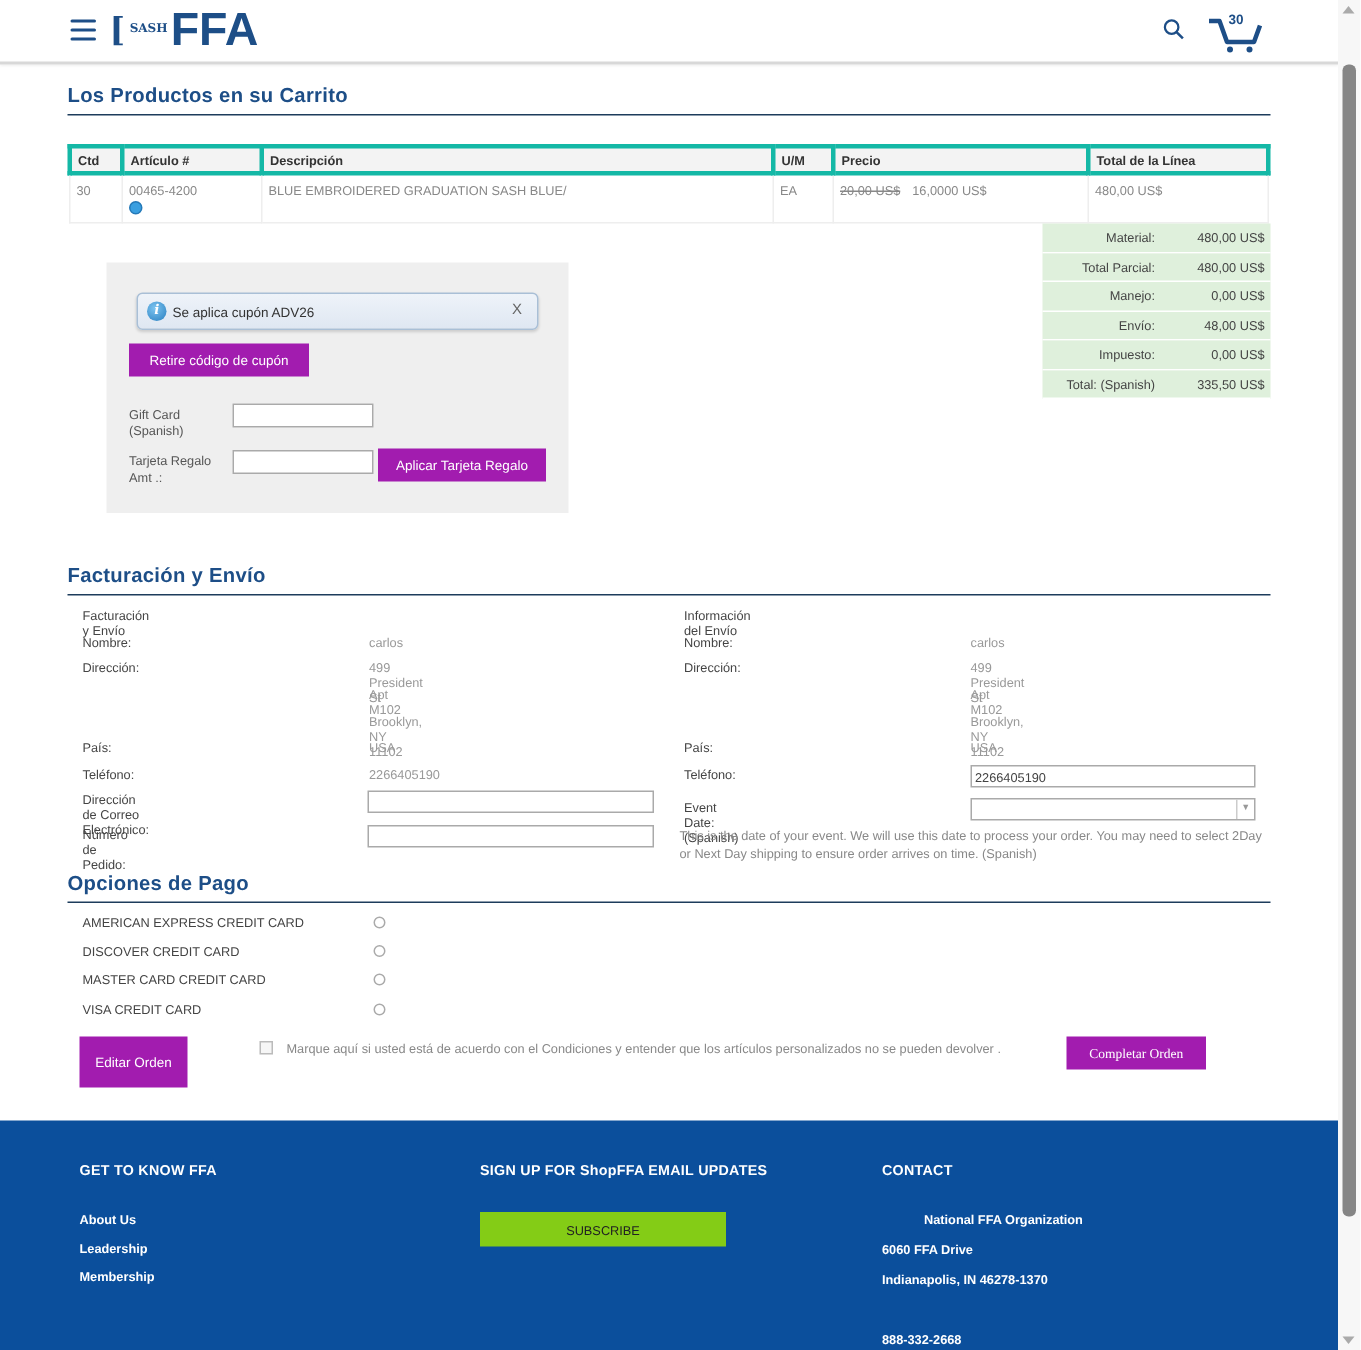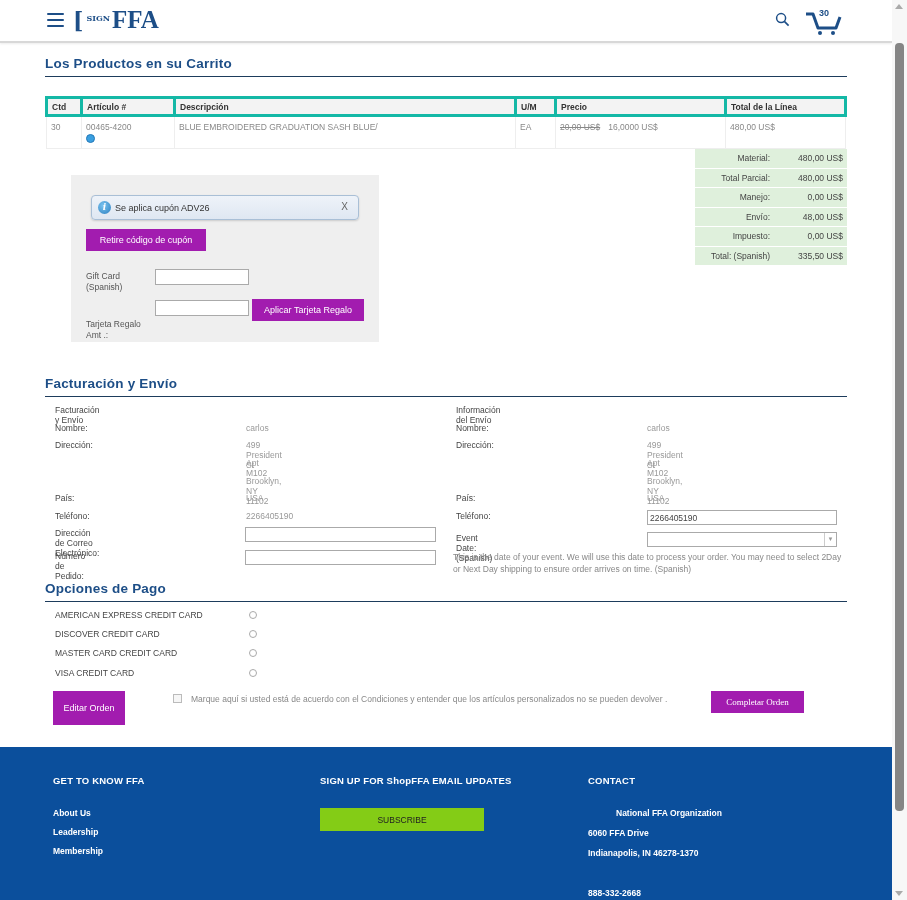--- a/index.html
+++ b/index.html
@@ -6,21 +6,21 @@
   html, body { width: 907px; height: 900px; overflow: hidden; background: #fff; }
   body { font-family: "Liberation Sans", "DejaVu Sans", sans-serif; color: #333; position: relative; }
 
   
   .header { position: absolute; left: 0; top: 0; width: 892px; height: 43px; background: #fff; border-bottom: 2px solid #d8d8d8; box-shadow: 0 1px 2px rgba(0,0,0,0.08); }
   .hamburger { position: absolute; left: 47px; top: 13px; width: 17px; height: 14px; cursor: pointer; }
   .hamburger span { display: block; height: 2px; background: #1d4e87; margin-bottom: 4px; border-radius: 1px; }
   .logo { position: absolute; left: 73px; top: 6px; height: 28px; display: flex; align-items: center; color: #1d4e87; }
   .logo .bracket { font-family: "DejaVu Serif", serif; font-weight: bold; font-size: 22px; margin-right: 3px; }
   .logo .shop { font-family: "DejaVu Serif", serif; font-size: 8px; font-weight: bold; margin-right: 2px; margin-top: -4px; }
-  .logo .ffa { font-family: Liberation Serif, serif; font-weight: 900; font-size: 25px; letter-spacing: 0px; }
+  .logo .ffa { font-family: Liberation Sans, sans-serif; font-weight: 900; font-size: 31px; letter-spacing: 0px; }
   .search-icon { position: absolute; left: 775px; top: 12px; width: 15px; height: 15px; cursor: pointer; }
   .cart { position: absolute; left: 804px; top: 8px; width: 38px; height: 28px; cursor: pointer; }
   .cart-count { position: absolute; left: 15px; top: 0px; font-size: 9px; color: #1d4e87; font-weight: bold; }
 
   
   .section-title { position: absolute; left: 45px; width: 802px; font-size: 13.5px; font-weight: bold; color: #1d4e87; border-bottom: 1px solid #1d3c5c; padding-bottom: 5px; letter-spacing: 0.2px; }
 
   
   .cart-table { position: absolute; left: 45px; top: 96px; width: 802px; border-collapse: collapse; font-size: 8.5px; }
   .cart-table th { background: #f3f3f3; font-weight: bold; color: #333; text-align: left; height: 18px; padding: 0 4px; border: 3px solid #14b8a6; }
@@ -79,21 +79,21 @@
 <body>
 
 <div class="header">
   <div class="hamburger">
       <span></span>
       <span></span>
       <span></span>
     </div>
   <div class="logo">
     <span class="bracket">[</span>
-    <span class="shop">SIGN</span>
+    <span class="shop">SASH</span>
     <span class="ffa">FFA</span>
   </div>
   <svg class="search-icon" viewBox="0 0 16 16">
     <circle cx="6.5" cy="6.5" r="4.8" fill="none" stroke="#1d4e87" stroke-width="1.6"></circle>
     <line x1="10" y1="10" x2="14.5" y2="14.5" stroke="#1d4e87" stroke-width="1.8"></line>
   </svg>
   <div class="cart">
     <svg width="38" height="28" viewBox="0 0 38 28" style="position:absolute;left:0;top:0">
       <path d="M2 6 L9 6 L14 20 L32 20 L36 9" fill="none" stroke="#1d4e87" stroke-width="3" stroke-linejoin="round"></path>
       <circle cx="16" cy="25" r="2" fill="#1d4e87"></circle>
@@ -162,21 +162,21 @@
 
 <div class="coupon-panel">
   <div class="coupon-msg">
     <span class="i-icon">i</span>
     <span>Se aplica cupón ADV26</span>
     <span class="close-x">X</span>
   </div>
   <button class="btn remove-coupon">Retire código de cupón</button>
   <div class="gc-label" style="top:96px;">Gift Card (Spanish)</div>
   <input class="gc-input" style="top: 94px;" type="text" value="">
-  <div class="gc-label" style="top:127px;margin-top:17px;">Tarjeta Regalo Amt .:</div>
+  <div class="gc-label" style="top:127px;">Tarjeta Regalo Amt .:</div>
   <input class="gc-input" style="top: 125px;" type="text" value="">
   <button class="btn apply-gc">Aplicar Tarjeta Regalo</button>
 </div>
 
 <div class="section-title" style="top:376px;">Facturación y Envío</div>
 
 <div class="billing" style="left:0;top:0;">
   <div class="bl" style="left:55px;top:405px;">Facturación y Envío</div>
   <div class="bl" style="left:55px;top:423px;">Nombre:</div>
   <div class="bv" style="left:246px;top:423px;">carlos</div>

